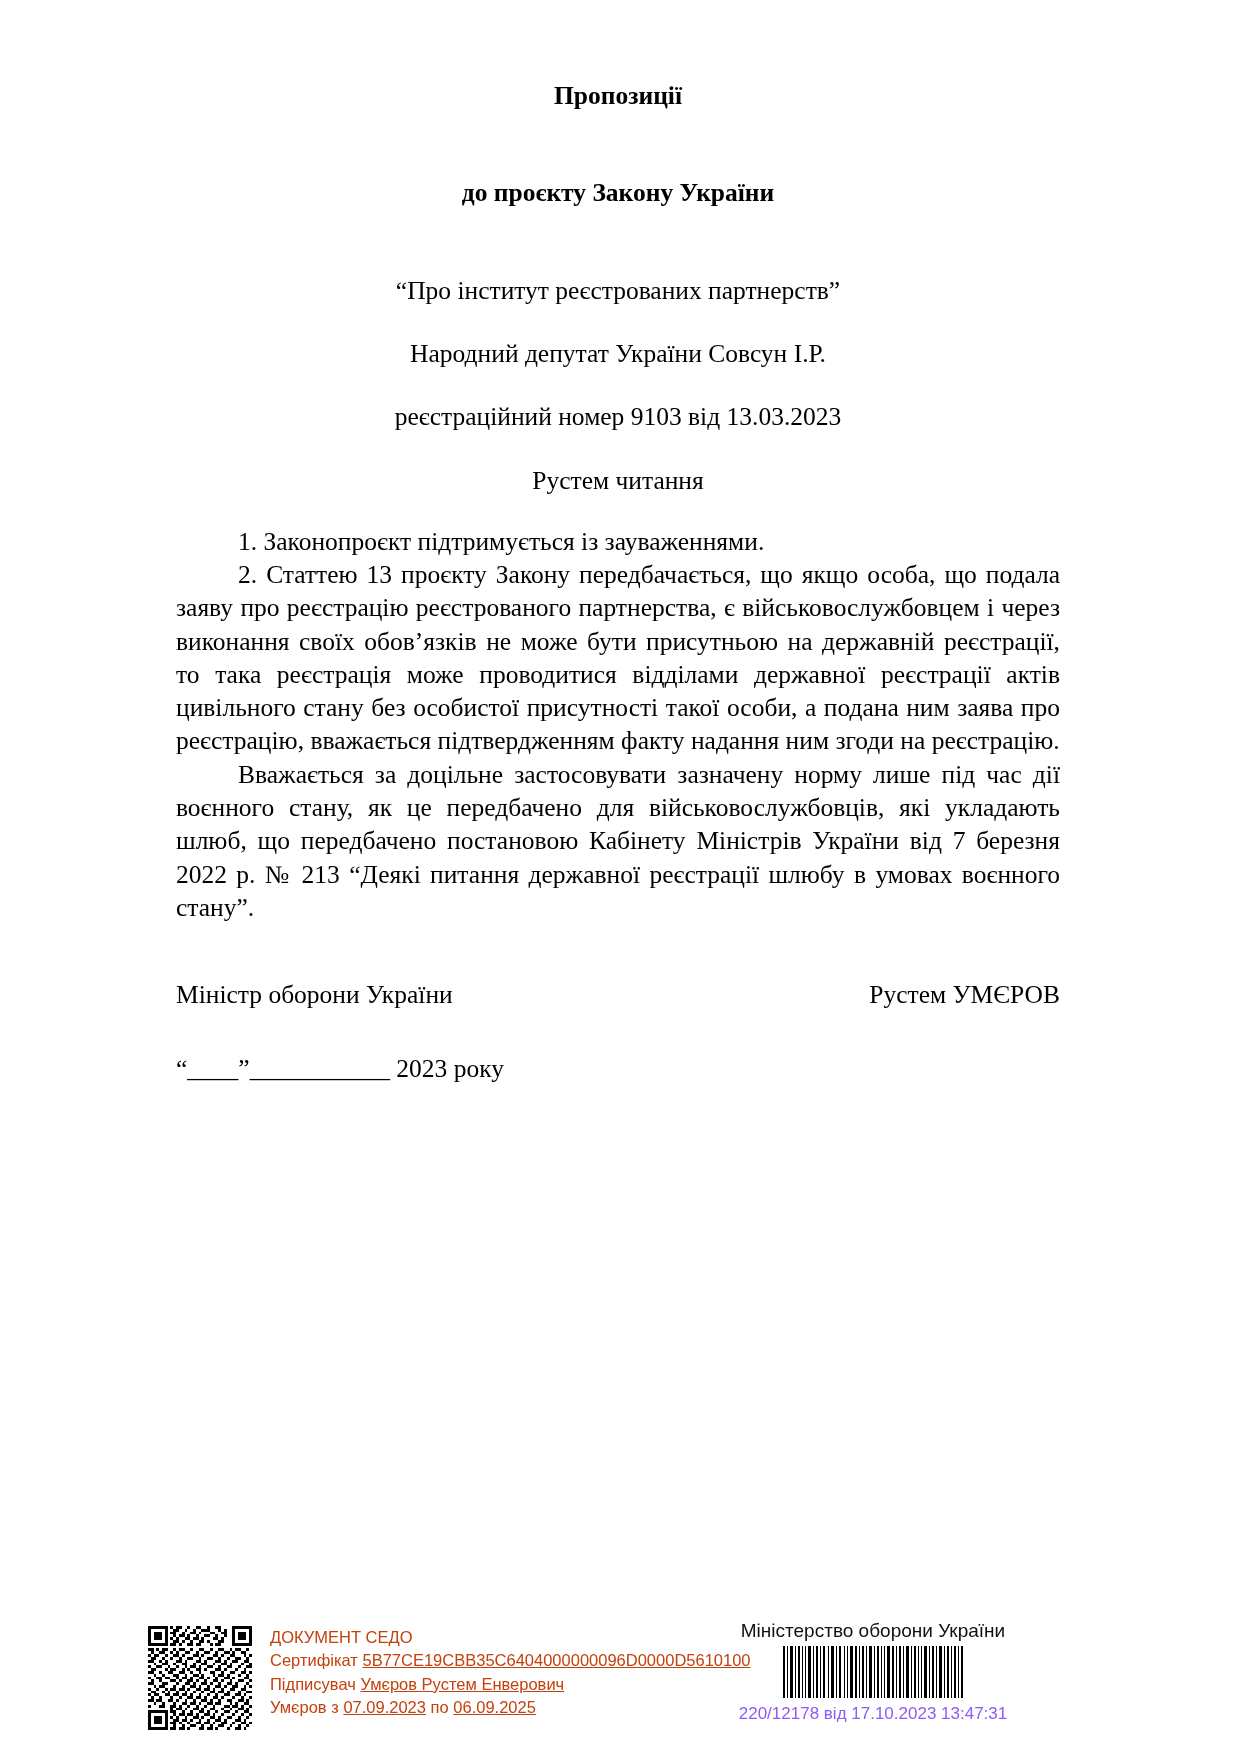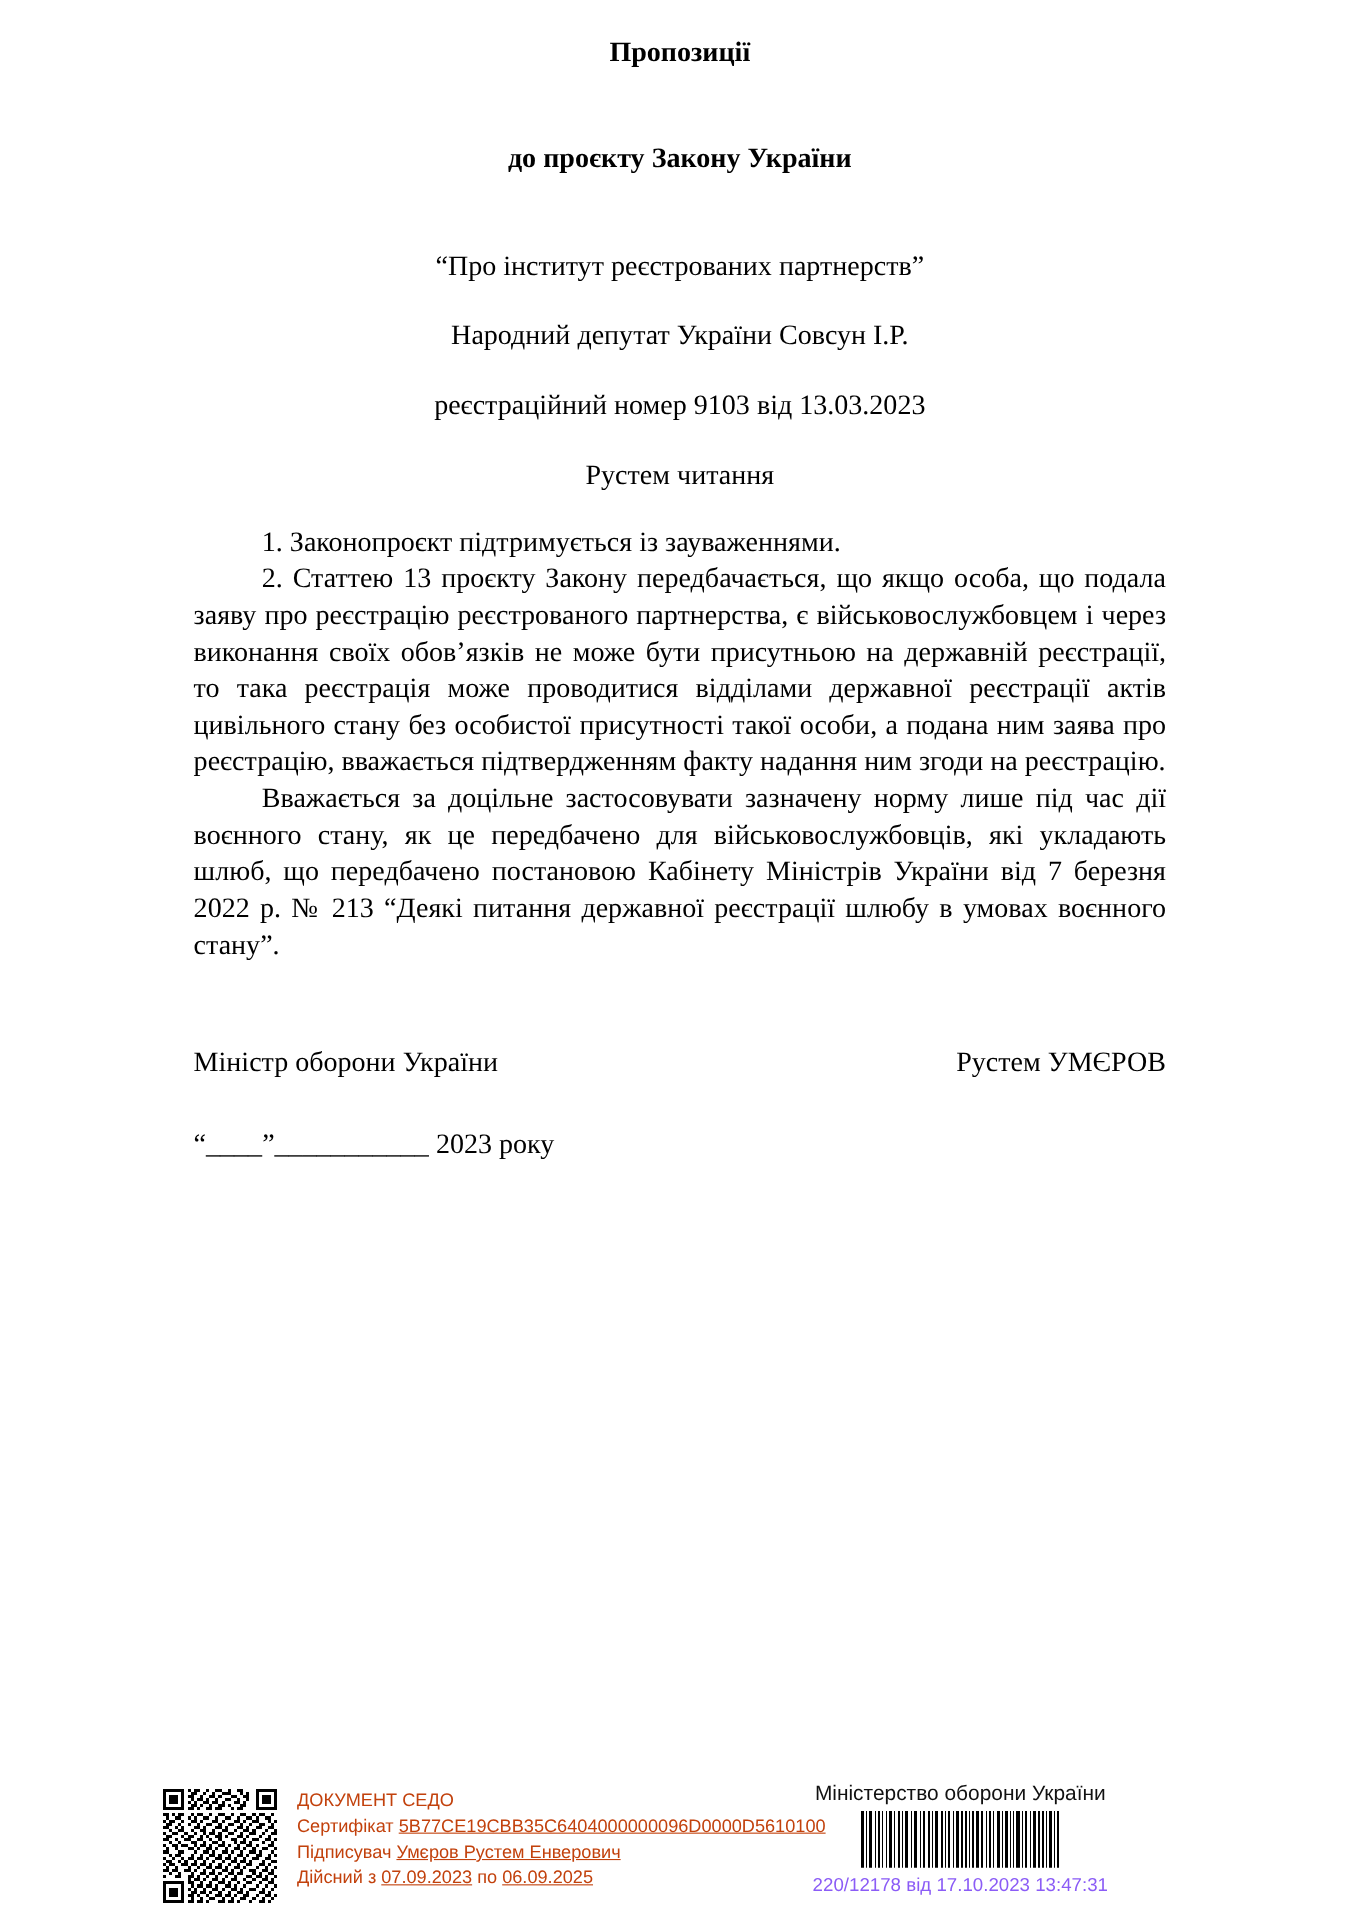--- a/index.html
+++ b/index.html
@@ -21,21 +21,21 @@
   }
 
   
   .doc {
     position: absolute;
     left: 176px;
     top: 0;
     width: 884px;
   }
 
-  .title-block { padding-top: 32px; }
+  .title-block { padding-top: 81px; }
 
   .line-center {
     text-align: center;
     font-size: 25.5px;
     line-height: 1.15;
   }
   .bold { font-weight: bold; }
 
   .gap-a { height: 34px; }
   .gap-b { height: 30px; }
@@ -50,21 +50,21 @@
     margin: 0;
     hyphens: none;
   }
   .body-par.first-item { text-indent: 62px; font-family: Liberation Serif, serif; }
 
   .sig-row {
     display: flex;
     justify-content: space-between;
     align-items: baseline;
     font-size: 25.5px;
-    margin-top: 76px;
+    margin-top: 56px;
     gap: 16px;
   }
 
   .date-line {
     font-size: 25.5px;
     margin-top: 44px;
     letter-spacing: 0;
   }
 
   
@@ -555,21 +555,21 @@
         <div>ДОКУМЕНТ СЕДО</div>
         <div>
           <span>Сертифікат</span>
           <span class="u">5B77CE19CBB35C6404000000096D0000D5610100</span>
         </div>
         <div>
           <span>Підписувач</span>
           <span class="u">Умєров Рустем Енверович</span>
         </div>
         <div>
-          <span>Дійсний з</span>
+          <span>Умєров з</span>
           <span class="u">07.09.2023</span>
           <span>по</span>
           <span class="u">06.09.2025</span>
         </div>
       </div>
     </div>
 
     <div class="stamp">
       <div class="stamp-title">Міністерство оборони України</div>
       <svg class="barcode" viewBox="0 0 184 52" shape-rendering="crispEdges" preserveAspectRatio="none">

